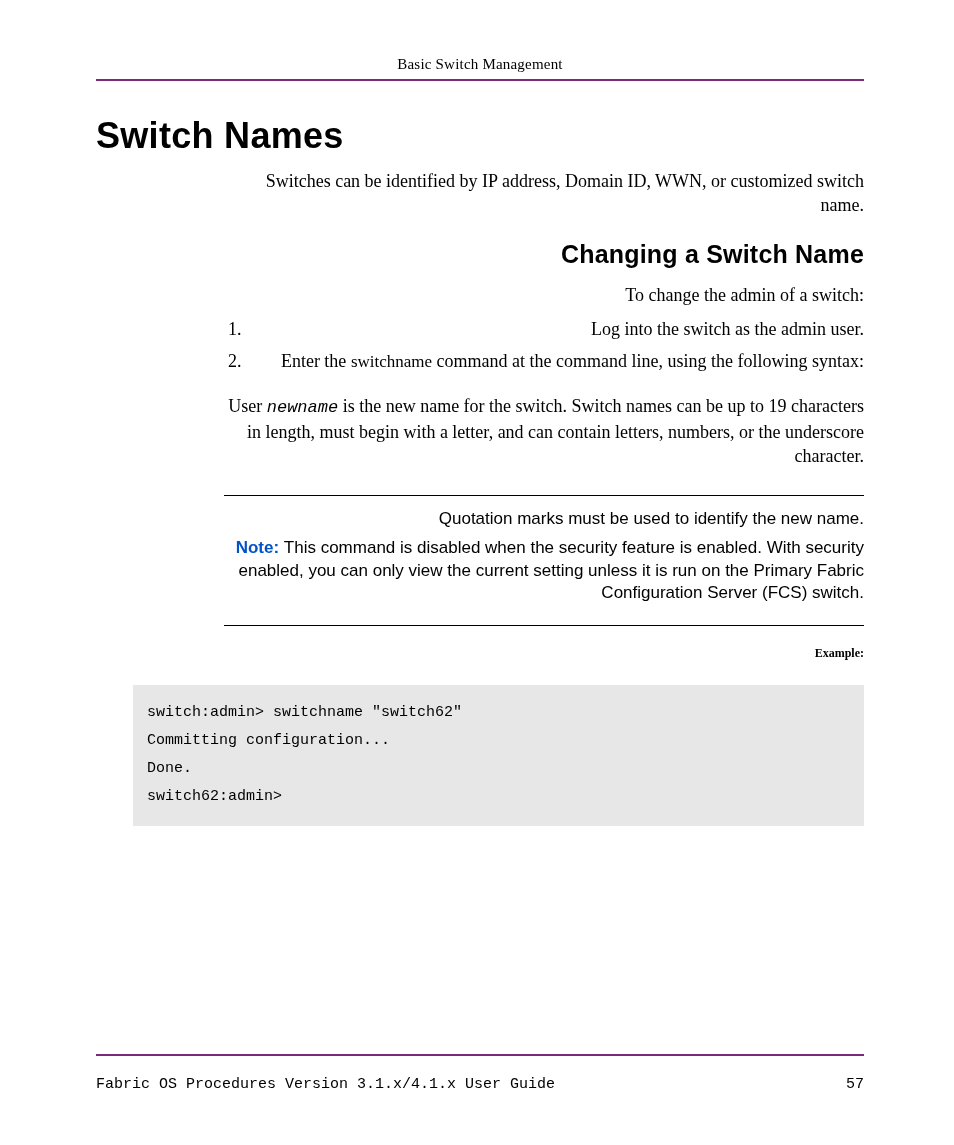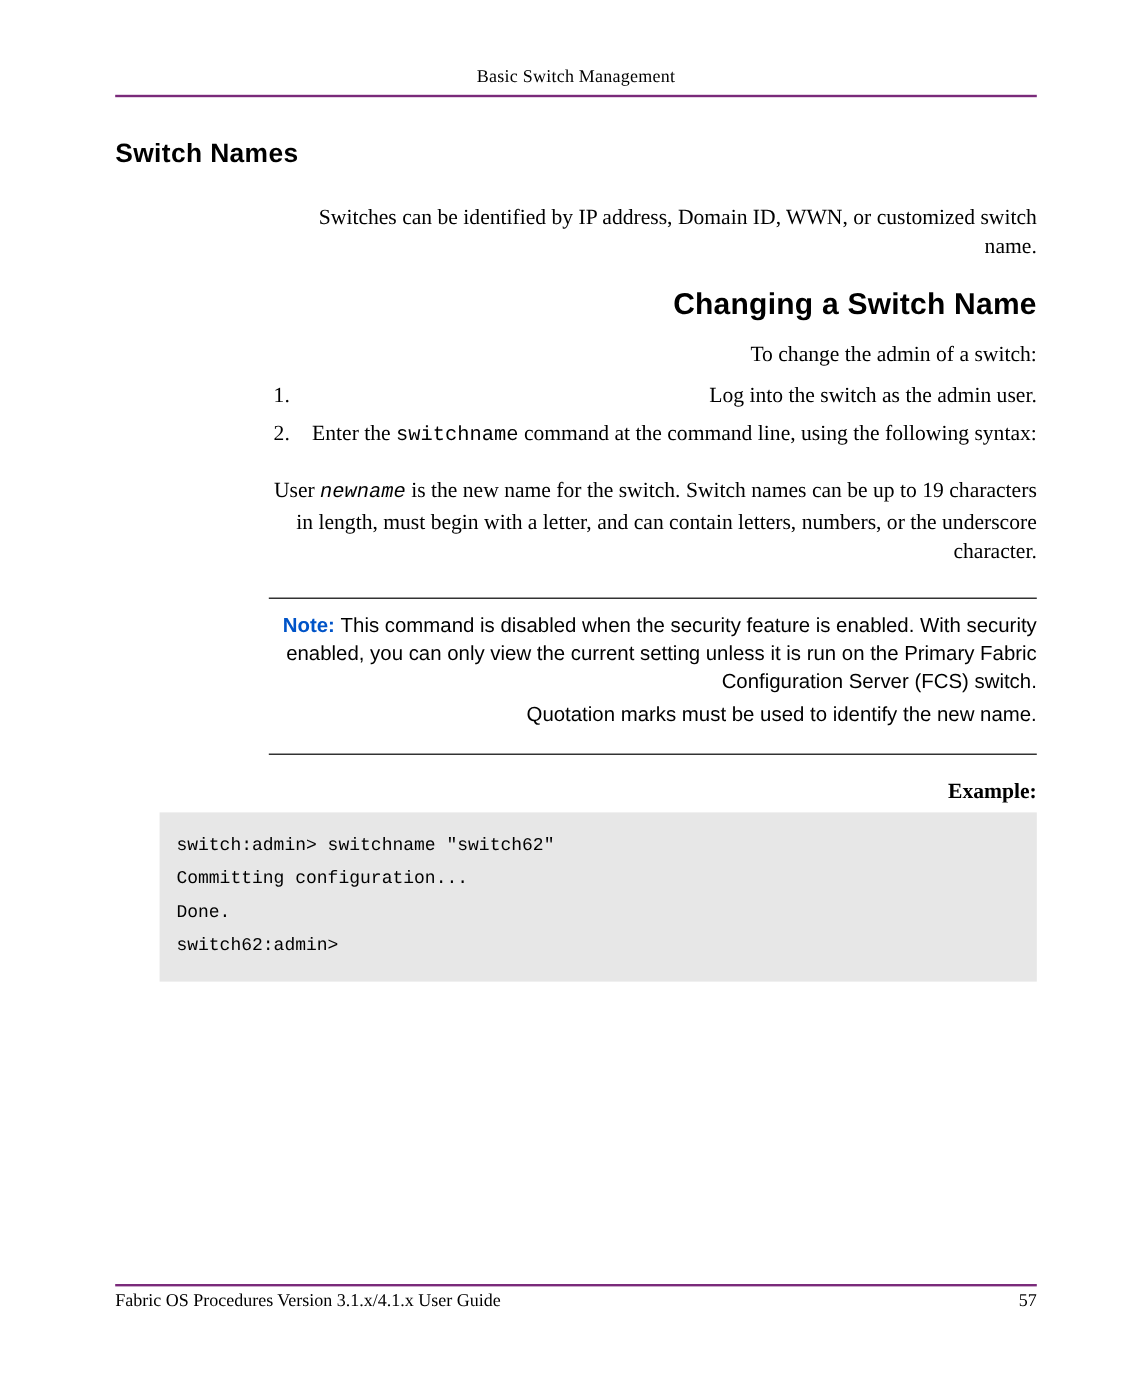--- a/index.html
+++ b/index.html
@@ -28,22 +28,22 @@
     letter-spacing: 0.2px;
   }
   .rule-before {
     border-top: 2px solid #7a2a7a;
     margin-top: 6px;
   }
   .h1 {
     font-family: "Arial Narrow", Arial, Helvetica, sans-serif;
     font-stretch: condensed;
     font-weight: 700;
-    font-size: 22px;
-    margin: 34px 0 28px 0;
+    font-size: 36px;
+    margin: 34px 0 12px 0;
     letter-spacing: 0.3px;
   }
   .body-indent {
     margin-left: 128px;
     text-align: right;
   }
   .p {
     font-size: 18px;
     line-height: 1.35;
     margin: 0 0 10px 0;
@@ -61,21 +61,21 @@
     font-size: 18px;
     line-height: 1.35;
     padding-left: 22px;
     margin: 8px 0 20px 0;
   }
   ol.steps li {
     padding-left: 6px;
     margin-bottom: 8px;
   }
   .mono {
-    font-family: Liberation Mono, monospace;
+    font-family: Liberation Serif, serif;
     font-size: 17px;
   }
   .mono-it {
     font-family: "Courier New", Courier, monospace;
     font-style: italic;
     font-size: 17px;
   }
   .syntax {
     margin: 6px 0 10px 26px;
     font-size: 17px;
@@ -92,43 +92,43 @@
   }
   .note-label {
     color: #0054c8;
     font-weight: 700;
   }
   .note-block p {
     margin: 0 0 6px 0;
   }
   .example-label {
     font-weight: 700;
-    font-size: 18px;
-    margin: 20px 0 7px 0;
+    font-size: 12px;
+    margin: 20px 0 24px 0;
   }
   .code-block {
     background: #e7e7e7;
     font-family: "Courier New", Courier, monospace;
     font-size: 15px;
     line-height: 1.85;
     padding: 14px 10px 16px 14px;
     margin-left: 37px;
     margin-right: 0;
     white-space: pre;
   }
   .footer {
     position: absolute;
     left: 96px;
     right: 90px;
     bottom: 52px;
     border-top: 2px solid #7a2a7a;
-    padding-top: 4px;
+    padding-top: 20px;
     display: flex;
     justify-content: space-between;
-    font-family: Liberation Serif, serif;
+    font-family: Liberation Mono, monospace;
     font-stretch: condensed;
     font-size: 15px;
   }
 </style>
 </head>
 <body>
 
 <div class="page">
   <div class="running-head">Basic Switch Management</div>
   <div class="rule-before"></div>
@@ -149,24 +149,24 @@
       <li>
         <span>Enter the </span><span class="mono">switchname</span><span> command at the command line, using the following syntax:</span>
       </li>
     </ol>
 
     <p class="p">
       <span>User </span><span class="mono-it">newname</span><span> is the new name for the switch. Switch names can be up to 19 characters in length, must begin with a letter, and can contain letters, numbers, or the underscore character.</span>
     </p>
 
     <div class="note-block">
+      <p>Quotation marks must be used to identify the new name.</p>
       <p>
         <span class="note-label">Note:  </span><span>This command is disabled when the security feature is enabled. With security enabled, you can only view the current setting unless it is run on the Primary Fabric Configuration Server (FCS) switch.</span>
       </p>
-      <p>Quotation marks must be used to identify the new name.</p>
     </div>
 
     <div class="example-label">Example:</div>
   </div>
 
   <div class="code-block">switch:admin&gt; switchname "switch62"
 Committing configuration...
 Done.
 switch62:admin&gt;</div>
 

